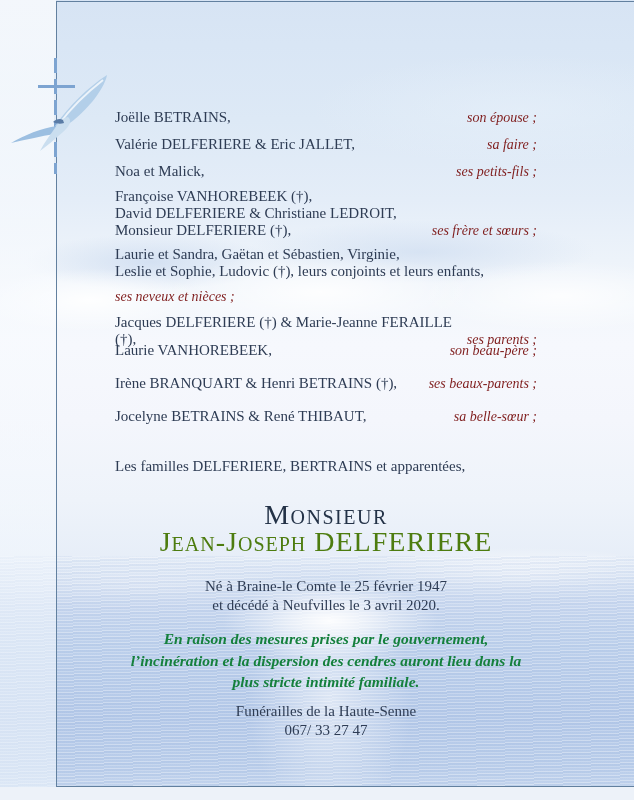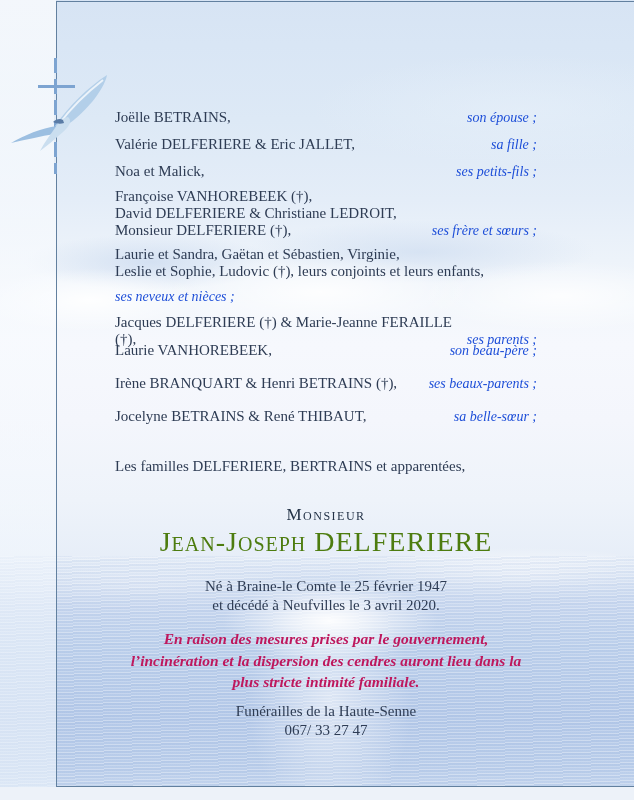--- a/index.html
+++ b/index.html
@@ -61,40 +61,40 @@
   }
   .cross-h { position:absolute; left:38px; top:85px; width:37px; height:3px; background:#7da4d1; z-index:5; }
   .bird { position:absolute; left:5px; top:66px; width:108px; height:92px; z-index:6; }
   
   .content {
     position:absolute; left:115px; top:0; width:422px; height:800px; z-index:7;
     font-size:15px; line-height:17px;
   }
   .frow { position:absolute; width:100%; display:flex; justify-content:space-between; align-items:flex-end; }
   .frow .names { text-align:left; }
-  .frow .rel { font-style:italic; font-size:14px; white-space:nowrap; color:#1d4ed8; }
+  .frow .rel { font-style:italic; font-size:14px; white-space:nowrap; color:#7f1d1d; }
   .fr1{top:109px} .fr2{top:136px} .fr3{top:163px}
   .fr4{top:188px} .fr4 .names{line-height:17px}
   .fr5{top:246px; display:block;}
   .fr5 .rel{display:block; margin-top:8px;}
   .fr6{top:314px} .fr7{top:342px} .fr8{top:375px} .fr9{top:408px}
   .families { position:absolute; top:458px; left:0; }
   .announce { position:absolute; top:474px; width:100%; text-align:center; }
   .title1 {
     position:absolute; top:503px; width:100%; text-align:center;
-    font-size:17px; line-height:23px; font-variant:small-caps; letter-spacing:1.5px; color:#233247;
+    font-size:28px; line-height:23px; font-variant:small-caps; letter-spacing:1.5px; color:#233247;
   }
   .title2 {
     position:absolute; top:527px; width:100%; text-align:center;
     font-size:28px; line-height:30px; font-variant:small-caps; letter-spacing:1px; color:#4d7c0f;
   }
   .dates { position:absolute; top:577px; width:100%; text-align:center; line-height:19px; }
   .notice {
     position:absolute; top:628px; left:10px; width:402px; text-align:center;
-    font-weight:bold; font-style:italic; font-size:15.5px; line-height:21.5px; color:#be185d;
+    font-weight:bold; font-style:italic; font-size:15.5px; line-height:21.5px; color:#15803d;
   }
   .fhome { position:absolute; top:702px; width:100%; text-align:center; line-height:18.5px; }
 </style>
 </head>
 <body>
 
 <div class="card">
 
   <div class="sky"></div>
   <div class="clouds"></div>
@@ -114,21 +114,21 @@
   </svg>
 
   <div class="content">
 
     <div class="frow fr1">
       <span class="names">Joëlle BETRAINS,</span>
       <span class="rel">son épouse ;</span>
     </div>
     <div class="frow fr2">
       <span class="names">Valérie DELFERIERE &amp; Eric JALLET,</span>
-      <span class="rel">sa fille ;</span>
+      <span class="rel">sa faire ;</span>
     </div>
     <div class="frow fr3">
       <span class="names">Noa et Malick,</span>
       <span class="rel">ses petits-fils ;</span>
     </div>
     <div class="frow fr4">
       <span class="names">
         <div>Françoise VANHOREBEEK (†),</div>
         <div>David DELFERIERE &amp; Christiane LEDROIT,</div>
         <div>Monsieur DELFERIERE (†),</div>

